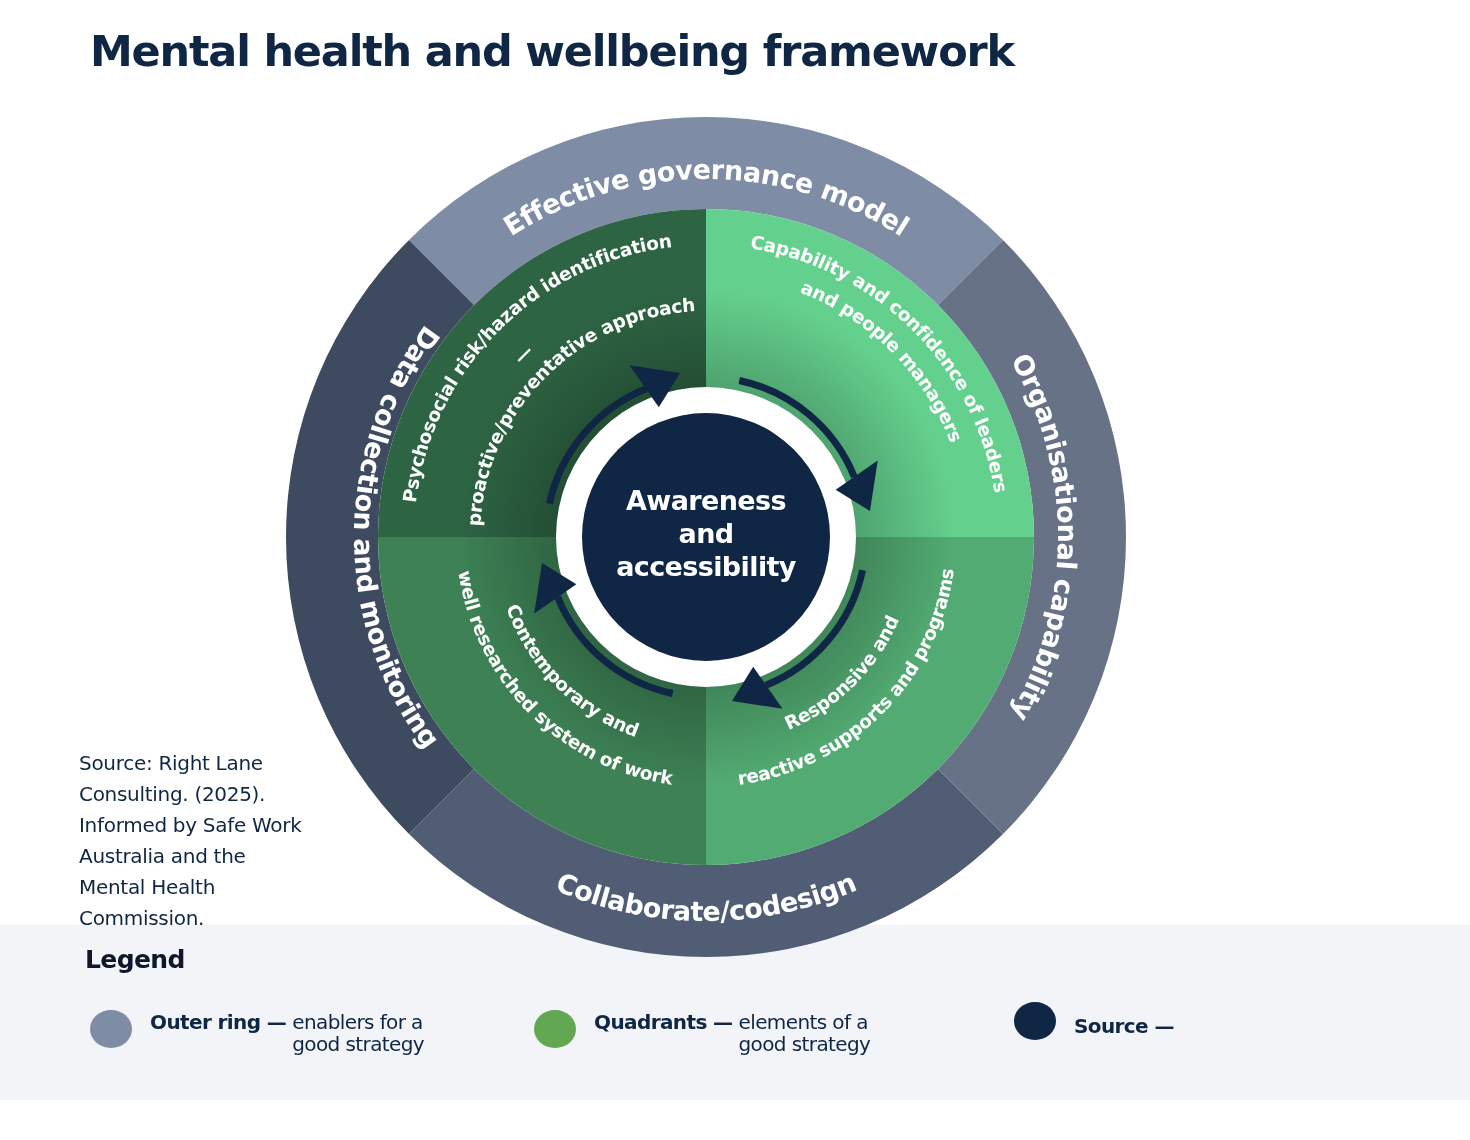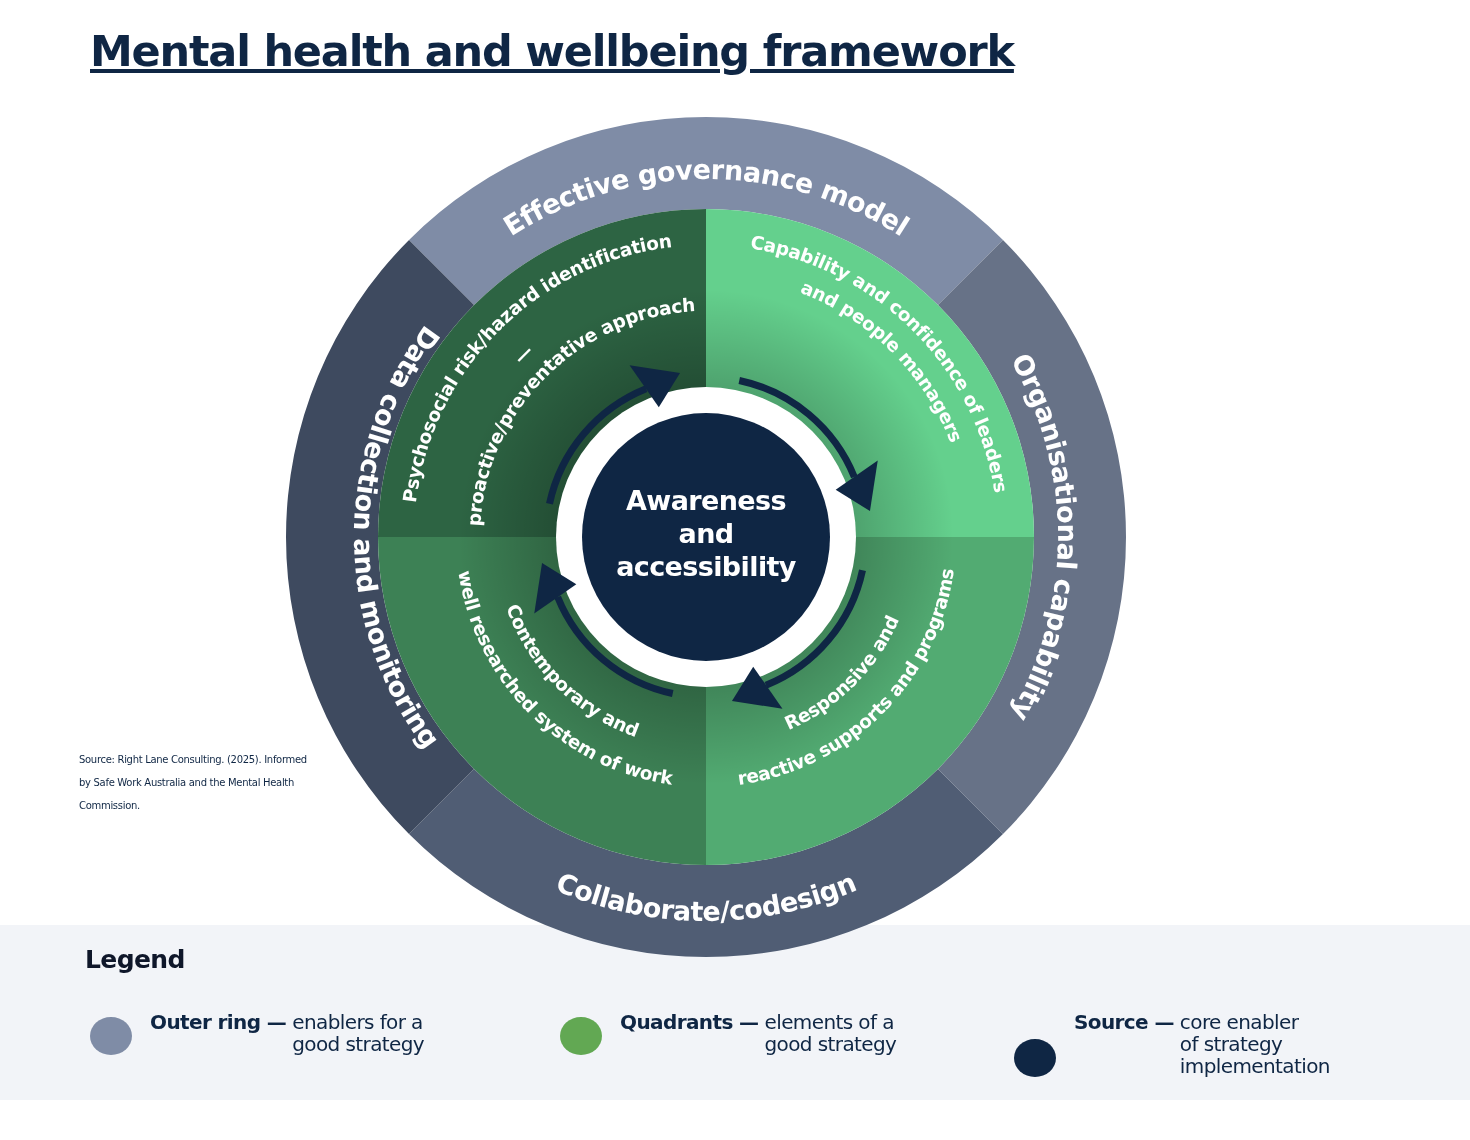--- a/index.html
+++ b/index.html
@@ -1,26 +1,26 @@
 <!DOCTYPE html>
 <html><head>
 <meta charset="utf-8">
 <style>
   html, body { margin: 0; padding: 0; background: #ffffff; }
   body { width: 1470px; height: 1140px; position: relative; overflow: hidden;
          font-family: "DejaVu Sans", "Liberation Sans", sans-serif; color: #0f2644; }
   .title { position: absolute; left: 90px; top: 26px; margin: 0; font-size: 43px;
-           font-weight: bold; letter-spacing: -1.2px; color: #0f2644; text-decoration: underline; }
+           font-weight: bold; letter-spacing: -1.2px; color: #0f2644; }
   .legend-band { position: absolute; left: 0; top: 925px; width: 1470px; height: 175px; background: #f2f4f8; }
   svg.wheel { position: absolute; left: 0; top: 0; width: 1470px; height: 1140px; }
-  .source { position: absolute; left: 79px; top: 748px; width: 230px; font-size: 10px;
-            line-height: 23px; color: #0f2644; letter-spacing: -0.3px; }
+  .source { position: absolute; left: 79px; top: 748px; width: 230px; font-size: 20px;
+            line-height: 31px; color: #0f2644; letter-spacing: -0.3px; }
   .legend-title { position: absolute; left: 85px; top: 945px; font-size: 25px; font-weight: bold;
                   color: #0f172a; letter-spacing: -0.6px; }
-  .legend-item { position: absolute; top: 1002px; display: flex; align-items: flex-end; }
+  .legend-item { position: absolute; top: 1002px; display: flex; align-items: center; }
   .legend-dot { width: 42px; height: 38px; border-radius: 50%; margin-right: 18px; flex: none; }
   .legend-text { display: flex; font-size: 20px; line-height: 22px; letter-spacing: -0.6px; padding-top: 9px; }
   .legend-label { font-weight: bold; white-space: nowrap; margin-right: 6px; }
   .legend-desc { white-space: pre-line; }
   .ring-text { font-family: "DejaVu Sans", sans-serif; font-weight: bold; fill: #ffffff; font-size: 27px; letter-spacing: -0.5px; }
   .quad-text { font-family: "DejaVu Sans", sans-serif; font-weight: bold; fill: #ffffff; font-size: 18.5px; letter-spacing: -0.3px; }
   .centre-text { font-family: "DejaVu Sans", sans-serif; font-weight: bold; fill: #ffffff; font-size: 27px; letter-spacing: -0.6px; }
 </style>
 </head>
 <body>
@@ -129,29 +129,26 @@
 <div class="legend-title">Legend</div>
 
 <div class="legend-item" style="left:90px;">
   <div class="legend-dot" style="background: rgb(127, 140, 166);"></div>
   <div class="legend-text">
     <span class="legend-label">Outer ring —</span>
     <span class="legend-desc">enablers for a
 good strategy</span>
   </div>
 </div>
-<div class="legend-item" style="left:560px;">
+<div class="legend-item" style="left:534px;">
   <div class="legend-dot" style="background: rgb(98, 168, 83);"></div>
   <div class="legend-text">
     <span class="legend-label">Quadrants —</span>
     <span class="legend-desc">elements of a
 good strategy</span>
   </div>
 </div>
 <div class="legend-item" style="left:1014px;">
   <div class="legend-dot" style="background: rgb(15, 38, 68);"></div>
   <div class="legend-text">
     <span class="legend-label">Source —</span>
-    <span class="legend-desc">core enabler
-of strategy
-implementation</span>
   </div>
 </div>
 
 </body></html>

